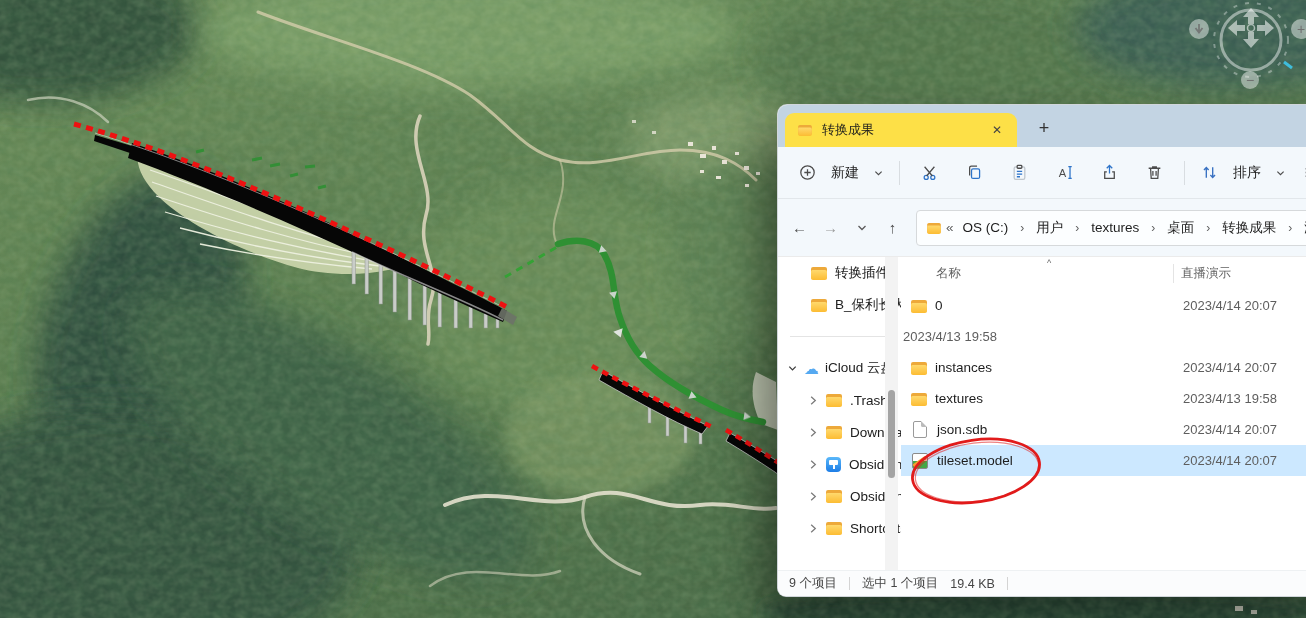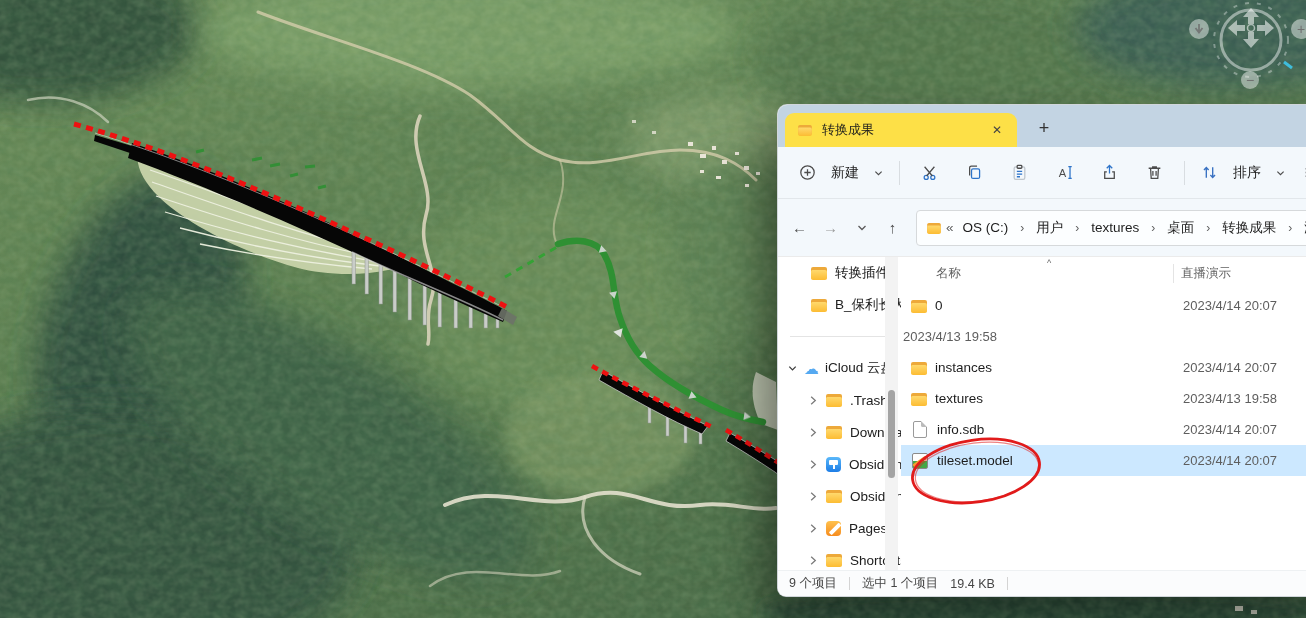--- a/index.html
+++ b/index.html
@@ -405,27 +405,20 @@
           <svg class="chevR" width="10" height="11" viewBox="0 0 10 12" fill="none" stroke="#7a7a7a" stroke-width="1.4">
               <path d="M3 2 7.5 6 3 10"></path>
             </svg>
           <span class="fol"></span>
           <span>Obsidian</span>
         </div>
         <div class="srow child">
           <svg class="chevR" width="10" height="11" viewBox="0 0 10 12" fill="none" stroke="#7a7a7a" stroke-width="1.4">
               <path d="M3 2 7.5 6 3 10"></path>
             </svg>
-          <span class="picon"></span>
-          <span>Pages</span>
-        </div>
-        <div class="srow child">
-          <svg class="chevR" width="10" height="11" viewBox="0 0 10 12" fill="none" stroke="#7a7a7a" stroke-width="1.4">
-              <path d="M3 2 7.5 6 3 10"></path>
-            </svg>
           <span class="fol"></span>
           <span>Shortcuts</span>
         </div>
         <div class="strack"></div>
         <div class="sthumb"></div>
       </div>
 
       <div class="filelist">
         <div class="fhead">
           <span class="sortcaret">^</span>
@@ -454,21 +447,21 @@
         <div class="frow">
           <div class="fname">
               <span class="fol"></span>
             <span>textures</span>
             </div>
           <div class="fdate">2023/4/13 19:58</div>
         </div>
         <div class="frow">
           <div class="fname">
               <span class="page"></span>
-            <span>info.sdb</span>
+            <span>json.sdb</span>
             </div>
           <div class="fdate">2023/4/14 20:07</div>
         </div>
         <div class="frow sel">
           <div class="fname">
               <span class="jicon"></span>
             <span>tileset.model</span>
             </div>
           <div class="fdate">2023/4/14 20:07</div>
         </div>

